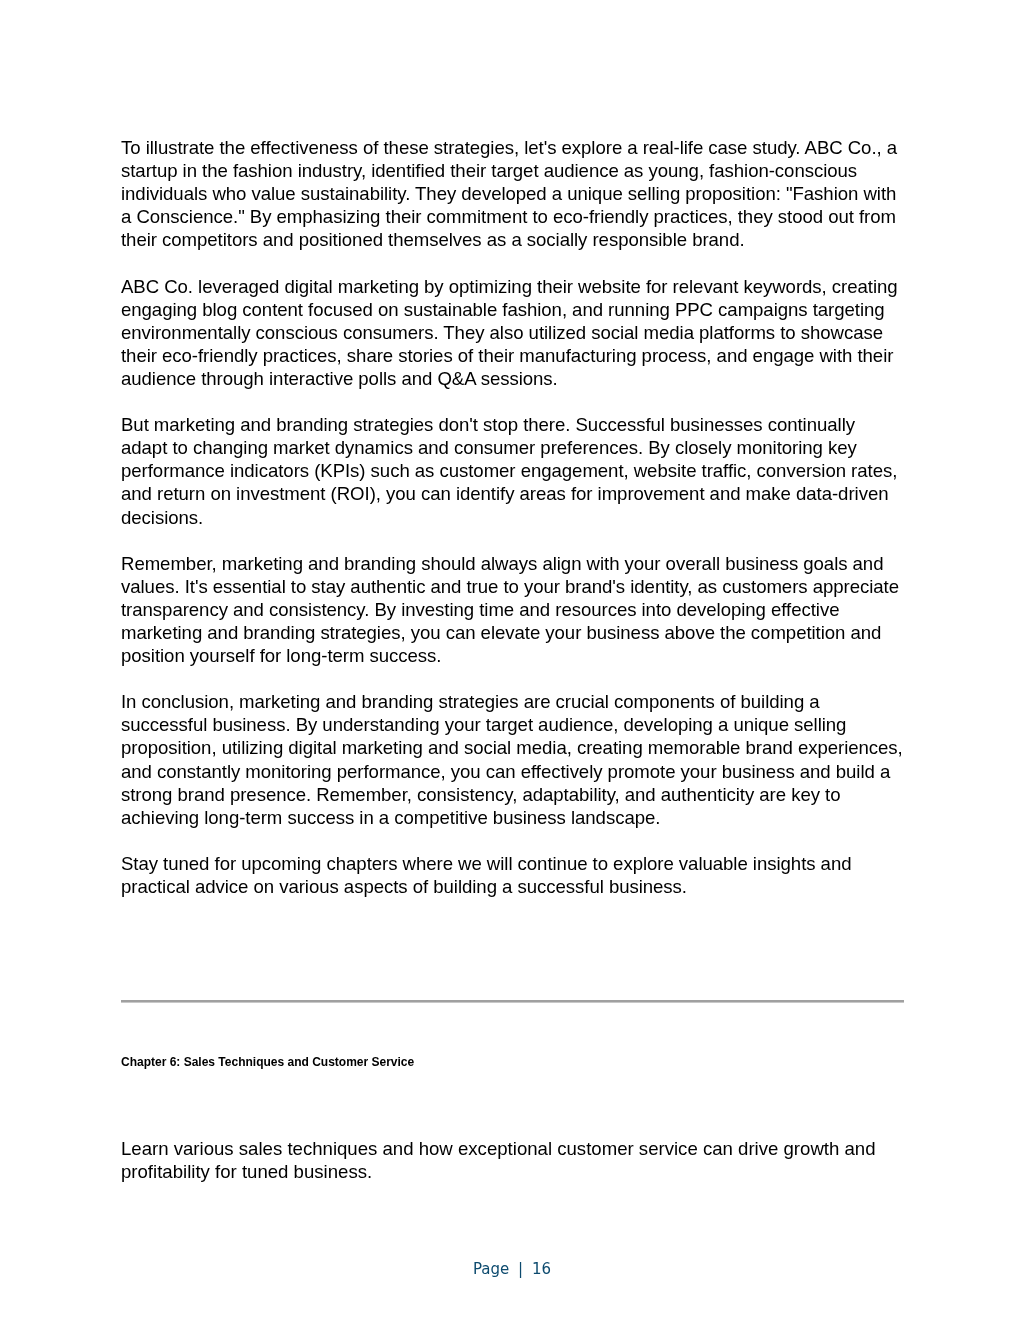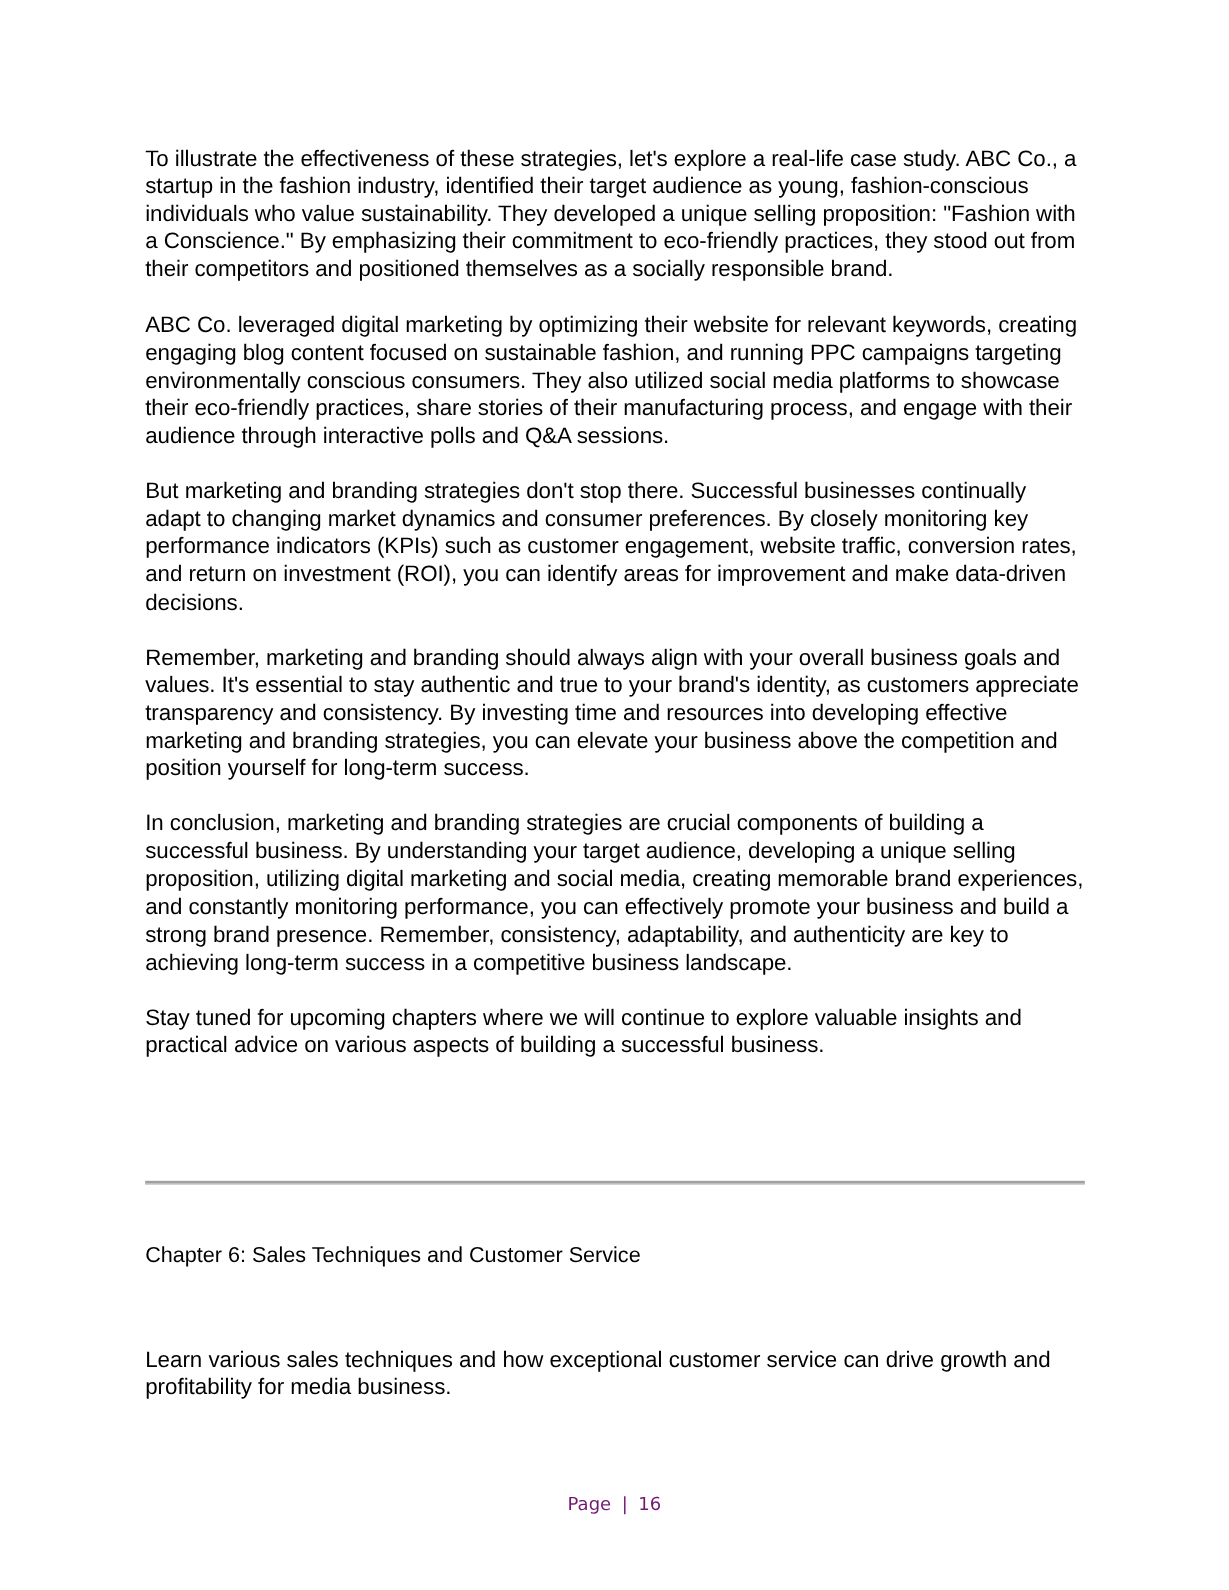--- a/index.html
+++ b/index.html
@@ -10,21 +10,21 @@
     body {
       width: 1024px;
       height: 1325px;
       position: relative;
       overflow: hidden;
       color: #000000;
     }
     .page {
       position: absolute;
       left: 0;
-      top: 0;
+      top: 16px;
       width: 1024px;
       height: 990px;
       background: #ffffff;
     }
     .content {
       position: absolute;
       left: 121px;
       top: 120px;
       width: 785px;
       font-family: "Liberation Sans", sans-serif;
@@ -49,22 +49,22 @@
       background: #a0a0a0;
       border-bottom: 1px solid #c8c8c8;
       box-sizing: border-box;
     }
     .chapter-heading {
       position: absolute;
       left: 121px;
       top: 1035px;
       margin: 0;
       font-family: "Liberation Sans", sans-serif;
-      font-weight: normal;
-      font-size: 18px;
+      font-weight: bold;
+      font-size: 12px;
       line-height: 23px;
     }
     .chapter-intro {
       position: absolute;
       left: 121px;
       top: 1121px;
       width: 785px;
       margin: 0;
       font-family: "Liberation Sans", sans-serif;
       font-size: 18.6px;
@@ -72,21 +72,21 @@
     }
     .footer {
       position: absolute;
       left: 0;
       width: 1024px;
       top: 1243px;
       text-align: center;
       font-family: "DejaVu Sans", sans-serif;
       font-size: 15px;
       line-height: 20px;
-      color: #701a75;
+      color: #0c4a6e;
     }
     .footer .sep {
       display: inline-block;
       margin: 0 4px;
     }
   </style>
 </head>
 <body>
 
 <div class="page">
@@ -97,21 +97,21 @@
     <p class="para">But marketing and branding strategies don't stop there. Successful businesses continually adapt to changing market dynamics and consumer preferences. By closely monitoring key performance indicators (KPIs) such as customer engagement, website traffic, conversion rates, and return on investment (ROI), you can identify areas for improvement and make data-driven decisions.</p>
     <p class="para">Remember, marketing and branding should always align with your overall business goals and values. It's essential to stay authentic and true to your brand's identity, as customers appreciate transparency and consistency. By investing time and resources into developing effective marketing and branding strategies, you can elevate your business above the competition and position yourself for long-term success.</p>
     <p class="para">In conclusion, marketing and branding strategies are crucial components of building a successful business. By understanding your target audience, developing a unique selling proposition, utilizing digital marketing and social media, creating memorable brand experiences, and constantly monitoring performance, you can effectively promote your business and build a strong brand presence. Remember, consistency, adaptability, and authenticity are key to achieving long-term success in a competitive business landscape.</p>
     <p class="para last">Stay tuned for upcoming chapters where we will continue to explore valuable insights and practical advice on various aspects of building a successful business.</p>
   </div>
 
   <div class="rule"></div>
 
   <h2 class="chapter-heading">Chapter 6: Sales Techniques and Customer Service</h2>
 
-  <p class="chapter-intro">Learn various sales techniques and how exceptional customer service can drive growth and profitability for media business.</p>
+  <p class="chapter-intro">Learn various sales techniques and how exceptional customer service can drive growth and profitability for tuned business.</p>
 
   <div class="footer">
     <span>Page</span>
     <span class="sep">|</span>
     <span>16</span>
   </div>
 
 </div>
 
 </body></html>

